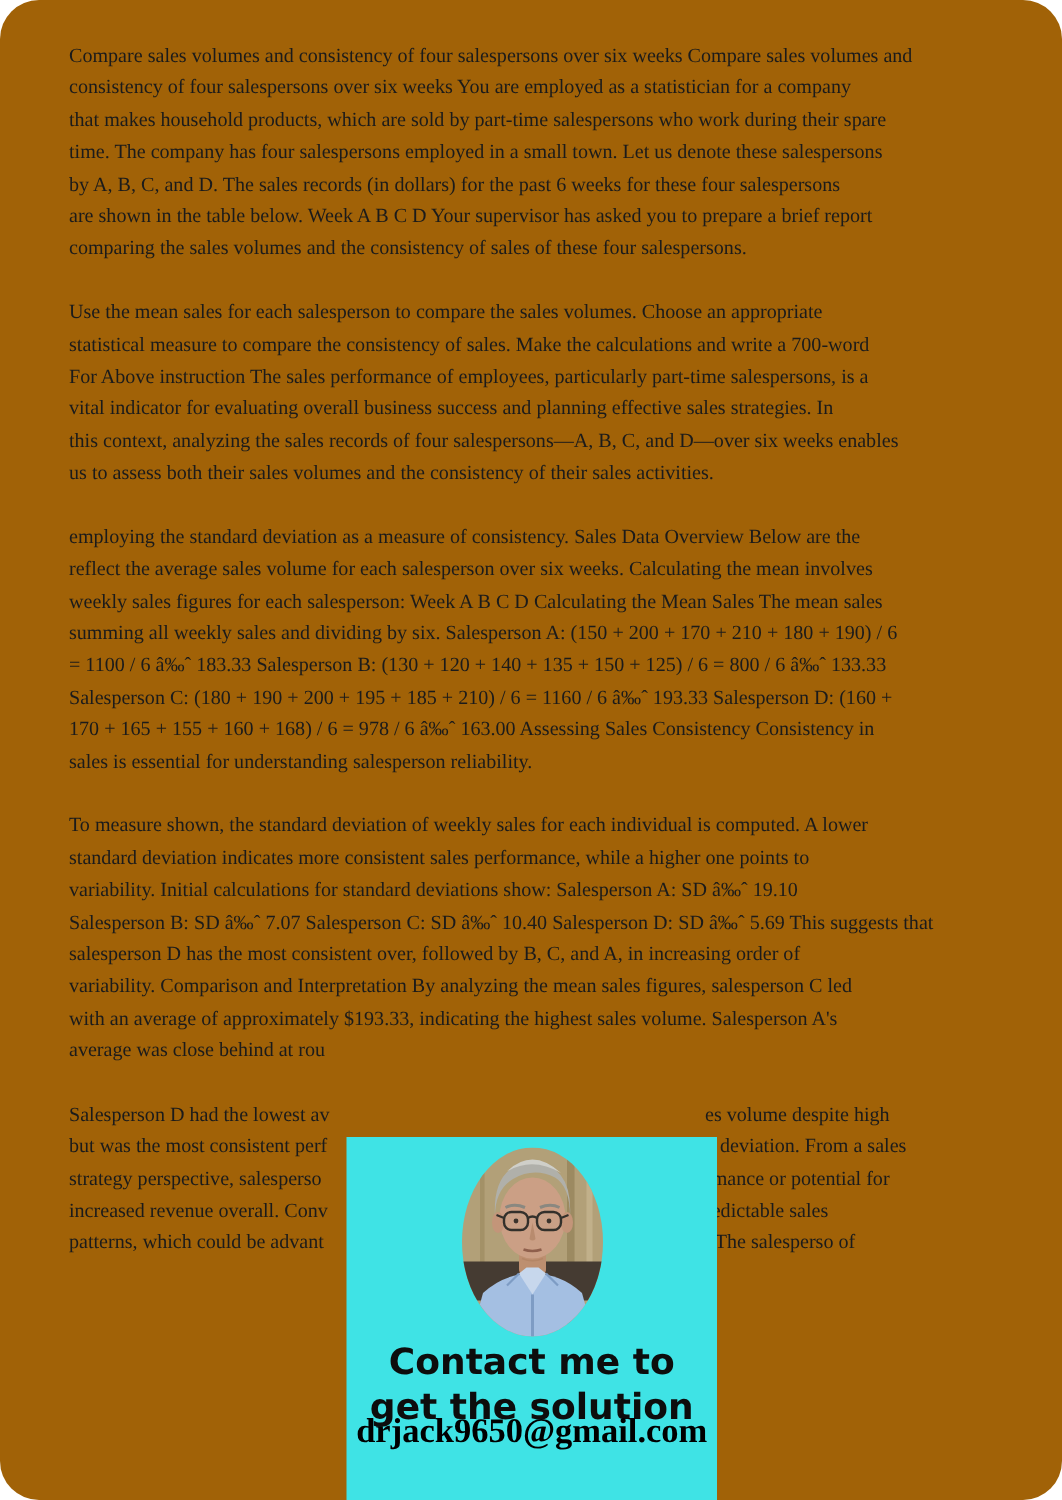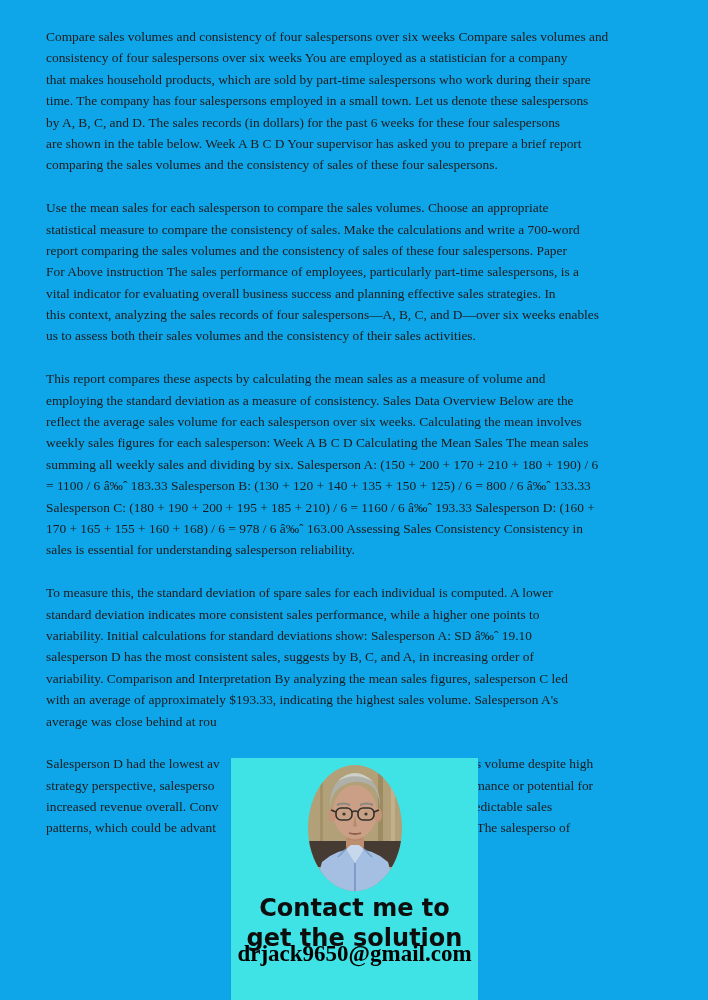--- a/index.html
+++ b/index.html
@@ -32,63 +32,63 @@
   .promo-line2{top:165px;}
   .promo-email{
     position:absolute;width:100%;left:0;top:182px;
     font-family:"Liberation Serif",serif;font-weight:bold;
     font-size:23px;line-height:28px;color:#000000;
   }
 </style>
 </head>
 <body>
 
-<div class="page" style="background: #0ea5e9;">
+<div class="page" style="background: #a16207; border-radius: 26px;">
 
   <div class="text-col" style="color: rgb(27, 27, 27);">
       <div class="para">
         <div class="line">Compare sales volumes and consistency of four salespersons over six weeks Compare sales volumes and</div>
         <div class="line">consistency of four salespersons over six weeks You are employed as a statistician for a company</div>
         <div class="line">that makes household products, which are sold by part-time salespersons who work during their spare</div>
         <div class="line">time. The company has four salespersons employed in a small town. Let us denote these salespersons</div>
         <div class="line">by A, B, C, and D. The sales records (in dollars) for the past 6 weeks for these four salespersons</div>
         <div class="line">are shown in the table below. Week A B C D Your supervisor has asked you to prepare a brief report</div>
         <div class="line">comparing the sales volumes and the consistency of sales of these four salespersons.</div>
       </div>
       <div class="para">
         <div class="line">Use the mean sales for each salesperson to compare the sales volumes. Choose an appropriate</div>
         <div class="line">statistical measure to compare the consistency of sales. Make the calculations and write a 700-word</div>
-        <div class="line">report comparing the sales volumes and the consistency of sales of these four salespersons. Paper</div>
         <div class="line">For Above instruction The sales performance of employees, particularly part-time salespersons, is a</div>
         <div class="line">vital indicator for evaluating overall business success and planning effective sales strategies. In</div>
         <div class="line">this context, analyzing the sales records of four salespersons—A, B, C, and D—over six weeks enables</div>
         <div class="line">us to assess both their sales volumes and the consistency of their sales activities.</div>
       </div>
       <div class="para">
-        <div class="line">This report compares these aspects by calculating the mean sales as a measure of volume and</div>
         <div class="line">employing the standard deviation as a measure of consistency. Sales Data Overview Below are the</div>
         <div class="line">reflect the average sales volume for each salesperson over six weeks. Calculating the mean involves</div>
         <div class="line">weekly sales figures for each salesperson: Week A B C D Calculating the Mean Sales The mean sales</div>
         <div class="line">summing all weekly sales and dividing by six. Salesperson A: (150 + 200 + 170 + 210 + 180 + 190) / 6</div>
         <div class="line">= 1100 / 6 â‰ˆ 183.33 Salesperson B: (130 + 120 + 140 + 135 + 150 + 125) / 6 = 800 / 6 â‰ˆ 133.33</div>
         <div class="line">Salesperson C: (180 + 190 + 200 + 195 + 185 + 210) / 6 = 1160 / 6 â‰ˆ 193.33 Salesperson D: (160 +</div>
         <div class="line">170 + 165 + 155 + 160 + 168) / 6 = 978 / 6 â‰ˆ 163.00 Assessing Sales Consistency Consistency in</div>
         <div class="line">sales is essential for understanding salesperson reliability.</div>
       </div>
       <div class="para">
-        <div class="line">To measure this, the standard deviation of spare sales for each individual is computed. A lower</div>
+        <div class="line">To measure shown, the standard deviation of weekly sales for each individual is computed. A lower</div>
         <div class="line">standard deviation indicates more consistent sales performance, while a higher one points to</div>
         <div class="line">variability. Initial calculations for standard deviations show: Salesperson A: SD â‰ˆ 19.10</div>
-        <div class="line">salesperson D has the most consistent sales, suggests by B, C, and A, in increasing order of</div>
+        <div class="line">Salesperson B: SD â‰ˆ 7.07 Salesperson C: SD â‰ˆ 10.40 Salesperson D: SD â‰ˆ 5.69 This suggests that</div>
+        <div class="line">salesperson D has the most consistent over, followed by B, C, and A, in increasing order of</div>
         <div class="line">variability. Comparison and Interpretation By analyzing the mean sales figures, salesperson C led</div>
         <div class="line">with an average of approximately $193.33, indicating the highest sales volume. Salesperson A's</div>
         <div class="line">average was close behind at rou</div>
       </div>
       <div class="para">
         <div class="line"><span class="lf">Salesperson D had the lowest av</span><span class="rf">es volume despite high</span></div>
+        <div class="line"><span class="lf">but was the most consistent perf</span><span class="rf">d deviation. From a sales</span></div>
         <div class="line"><span class="lf">strategy perspective, salesperso</span><span class="rf">rmance or potential for</span></div>
         <div class="line"><span class="lf">increased revenue overall. Conv</span><span class="rf">redictable sales</span></div>
         <div class="line"><span class="lf">patterns, which could be advant</span><span class="rf">. The salesperso of</span></div>
       </div>
     </div>
 
   <div class="promo" style="background: rgb(63, 227, 229);">
     <div class="avatar">
       <svg width="94" height="126" viewBox="0 0 94 126">
         <defs>

